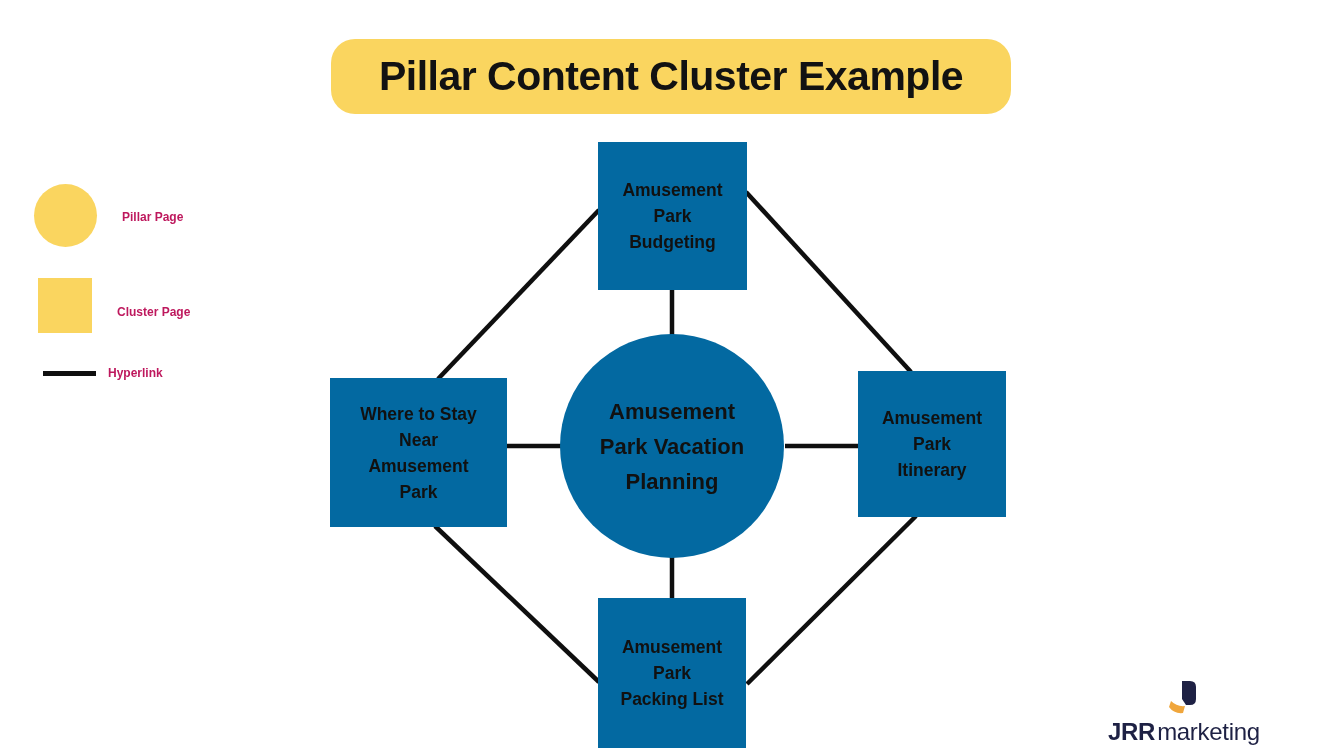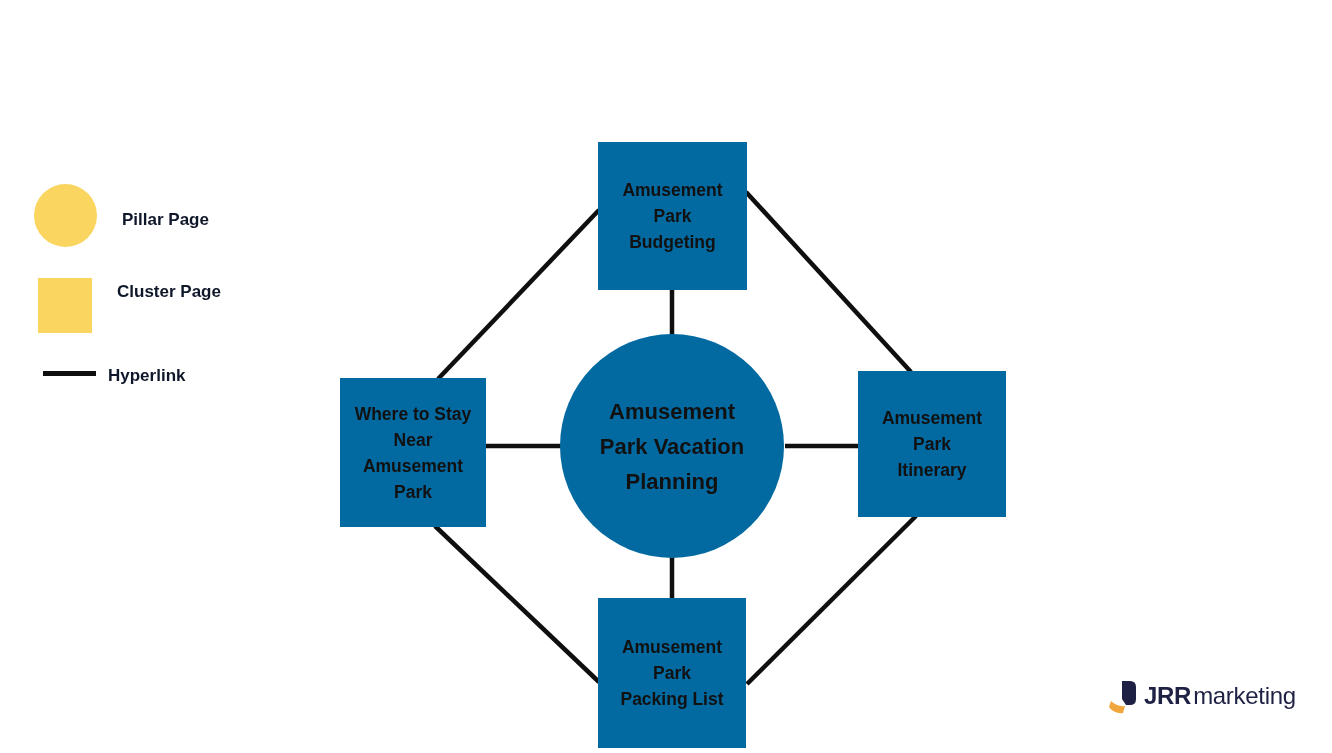--- a/index.html
+++ b/index.html
@@ -56,28 +56,28 @@
   .legend-symbol-line {
     position: absolute;
     left: 43px;
     top: 371px;
     width: 53px;
     height: 5px;
     background: #0F0F0F;
   }
   .legend-label {
     position: absolute;
-    font-size: 17px;
+    font-size: 12px;
     font-weight: 700;
-    color: #0f172a;
+    color: #be185d;
     white-space: nowrap;
     text-align: center;
   }
   .legend-label.l1 { left: 122px; top: 210px; }
-  .legend-label.l2 { left: 117px; top: 282px; }
+  .legend-label.l2 { left: 117px; top: 305px; }
   .legend-label.l3 { left: 108px; top: 366px; }
 
   
   .connectors {
     position: absolute;
     left: 0;
     top: 0;
     width: 1332px;
     height: 753px;
     pointer-events: none;
@@ -108,45 +108,47 @@
     font-size: 22px;
     line-height: 35px;
   }
   .cluster-box {
     font-size: 17.5px;
     line-height: 26px;
   }
   .cluster-top    { left: 598px; top: 142px; width: 149px; height: 148px; }
   .cluster-right  { left: 858px; top: 371px; width: 148px; height: 146px; }
   .cluster-bottom { left: 598px; top: 598px; width: 148px; height: 150px; }
-  .cluster-left   { left: 340px; top: 378px; width: 146px; height: 149px; }
+  .cluster-left   { left: 330px; top: 378px; width: 177px; height: 149px; }
 
   
   .logo {
     position: absolute;
     left: 1108px;
     top: 678px;
     display: flex;
     align-items: center;
     gap: 4px;
+    flex-direction: column;
   }
   .logo-text {
     font-size: 24px;
     color: #1E2144;
     white-space: nowrap;
     letter-spacing: -0.3px;
   }
   .logo-text .bold { font-weight: 800; }
   .logo-text .regular { font-weight: 400; margin-left: 2px; }
 </style>
 </head>
 <body>
 
 <div class="stage">
 
+  <div class="title-pill">Pillar Content Cluster Example</div>
 
   <div class="legend-symbol-circle"></div>
   <div class="legend-label l1">Pillar Page</div>
 
   <div class="legend-symbol-square"></div>
   <div class="legend-label l2">Cluster Page</div>
 
   <div class="legend-symbol-line"></div>
   <div class="legend-label l3">Hyperlink</div>
 

